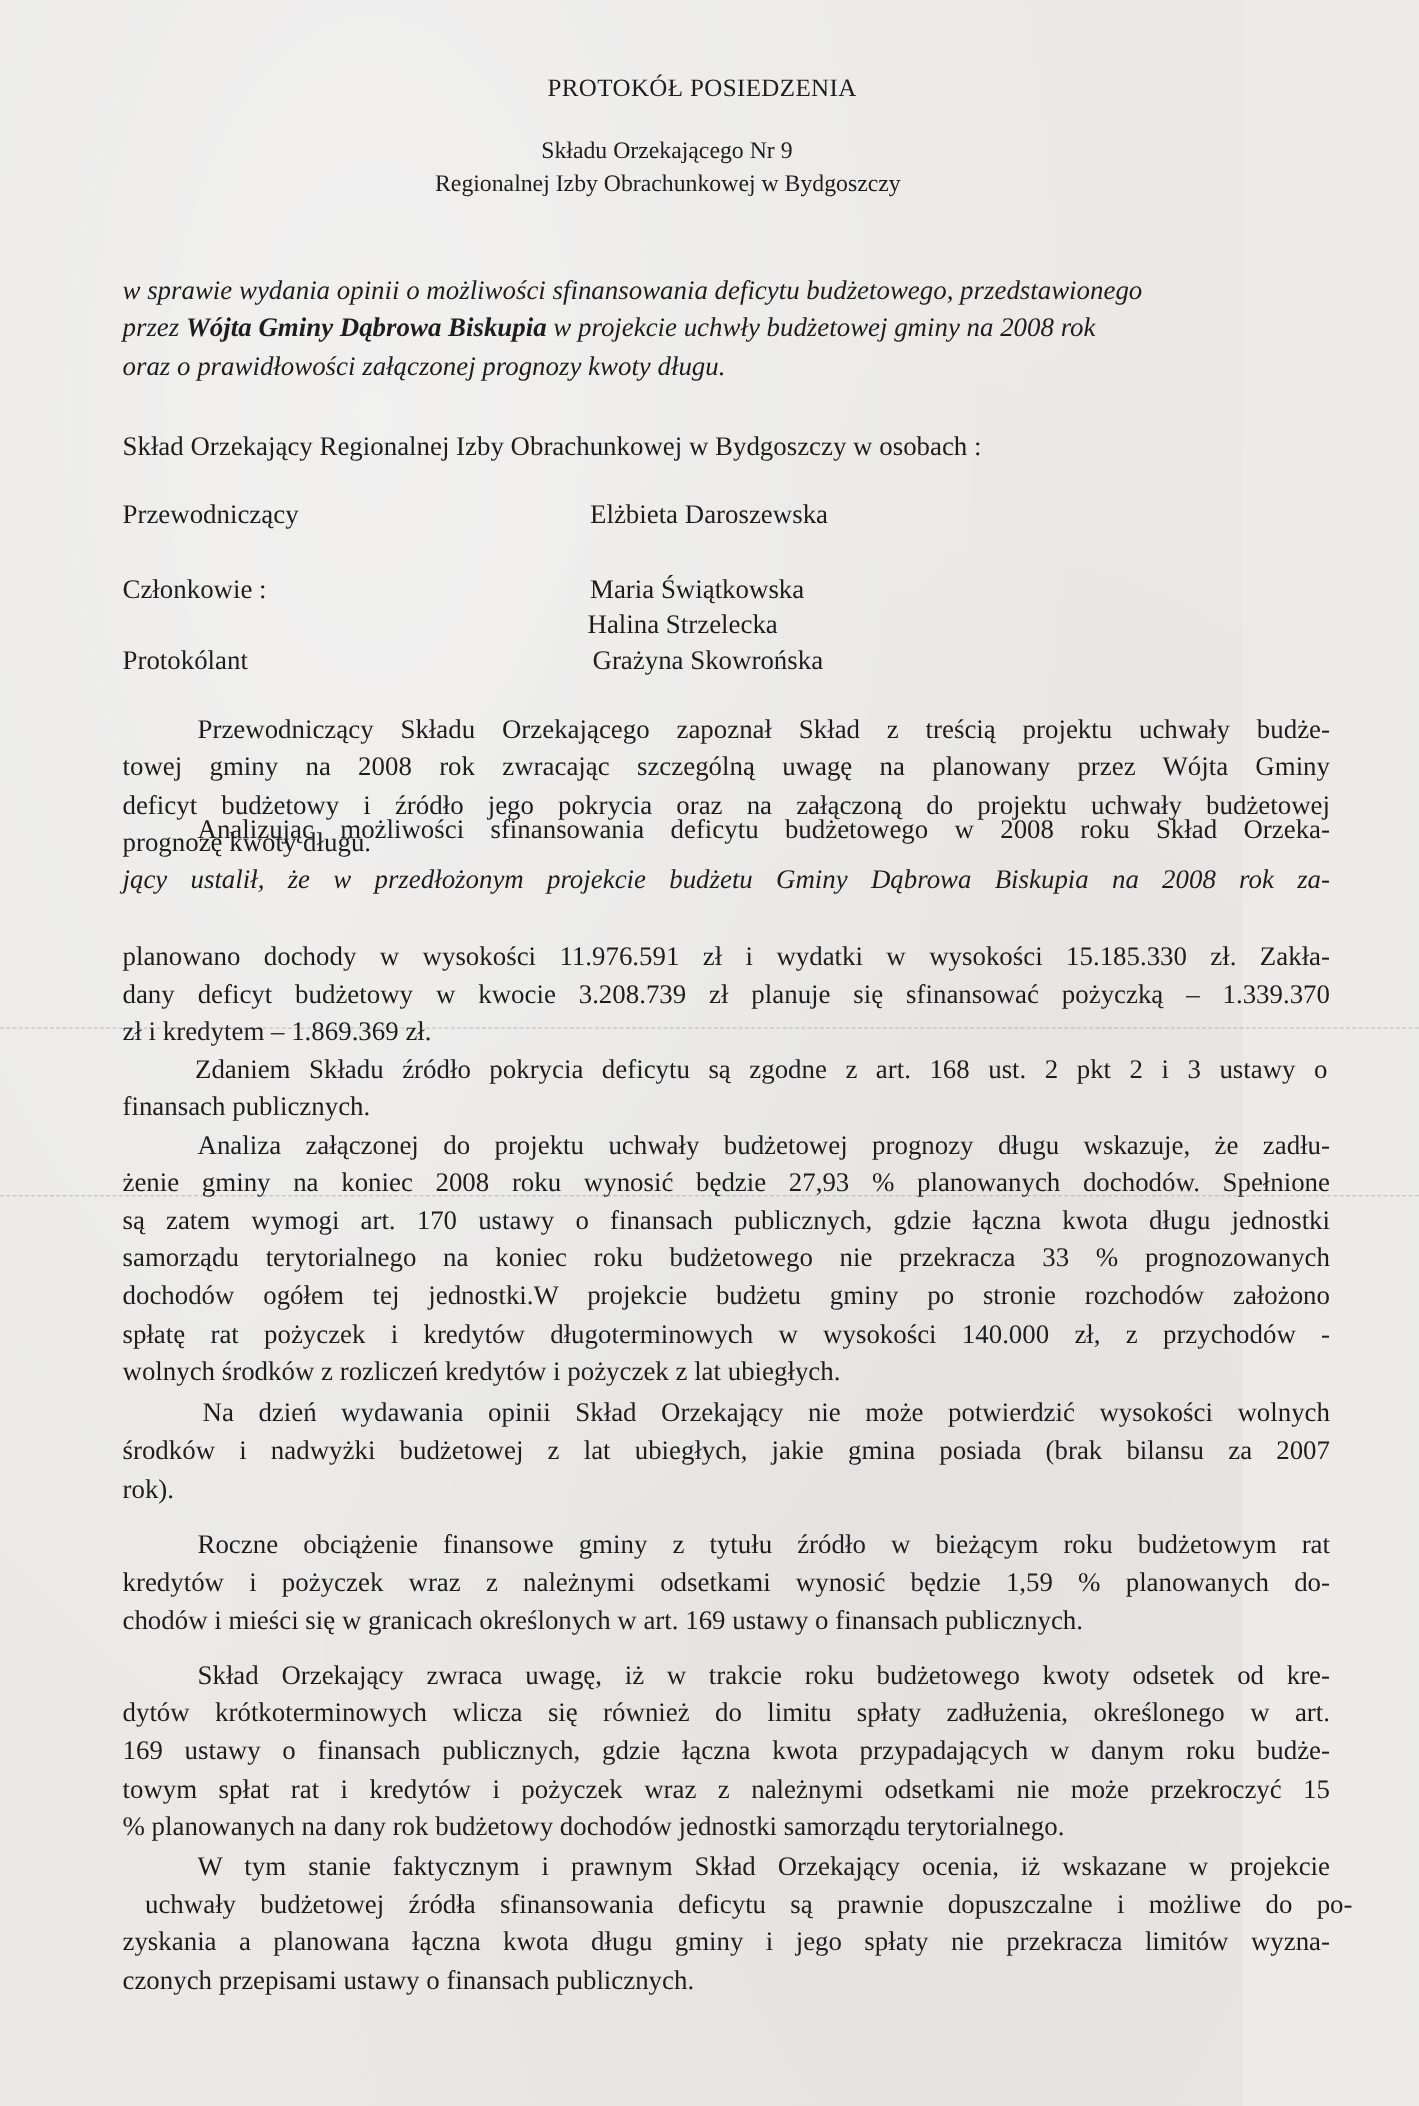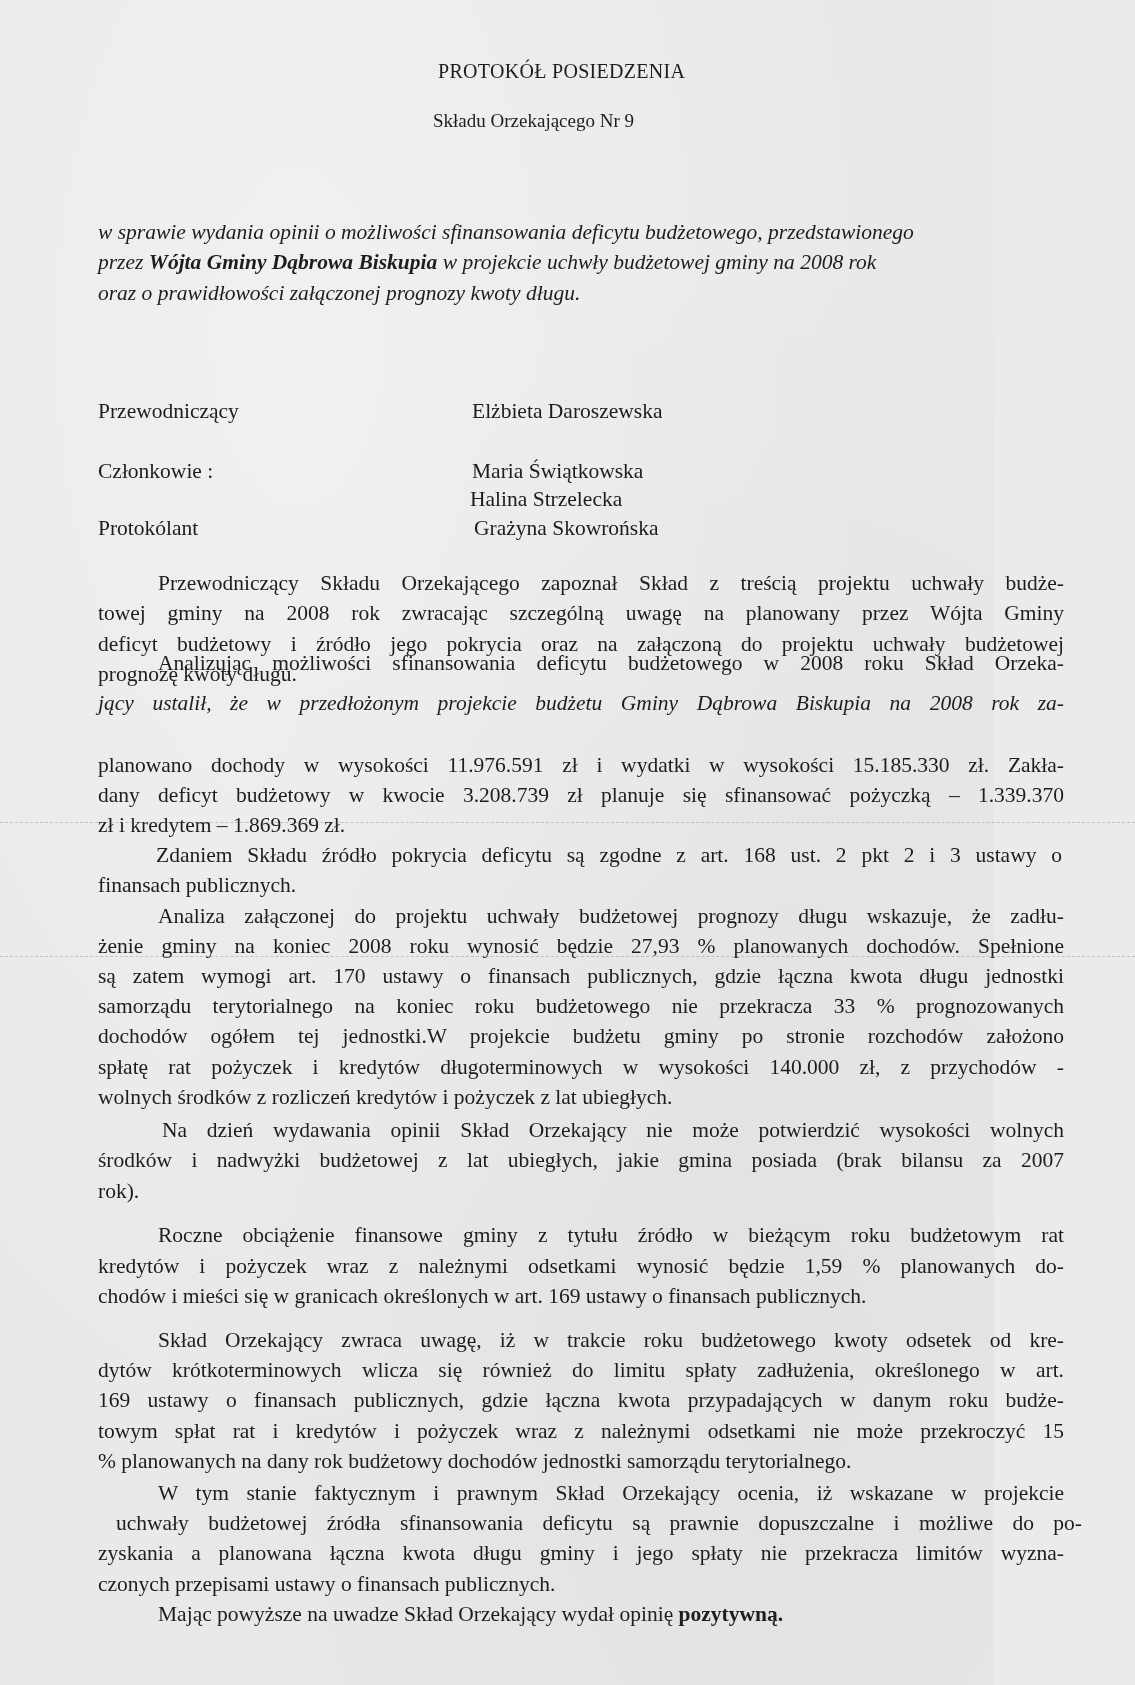--- a/index.html
+++ b/index.html
@@ -39,27 +39,29 @@
   }
 </style>
 </head>
 <body>
 
 <div class="page">
 
   <div class="abs title" style="left:438px; top:60px;">PROTOKÓŁ  POSIEDZENIA</div>
 
   <div class="abs hdr" style="left:433px; top:110px;">Składu Orzekającego  Nr 9</div>
+  <div class="abs hdr" style="left:348px; top:137px;">Regionalnej Izby Obrachunkowej w Bydgoszczy</div>
 
   <div class="abs subject" style="left:98px; top:220px;">w sprawie wydania opinii o możliwości sfinansowania deficytu budżetowego, przedstawionego</div>
   <div class="abs subject" style="left:98px; top:250px;">
     <span>przez </span><b>Wójta Gminy Dąbrowa Biskupia</b><span> w projekcie uchwły budżetowej gminy na 2008 rok</span>
   </div>
   <div class="abs subject" style="left:98px; top:281px;">oraz o prawidłowości  załączonej prognozy kwoty długu.</div>
 
+  <div class="abs body-text" style="left:98px; top:342px;">Skład Orzekający Regionalnej Izby Obrachunkowej w Bydgoszczy  w osobach :</div>
 
   <div class="abs body-text" style="left:98px; top:396px;">Przewodniczący</div>
   <div class="abs body-text" style="left:472px; top:396px;">Elżbieta Daroszewska</div>
 
   <div class="abs body-text" style="left:98px; top:456px;">Członkowie :</div>
   <div class="abs body-text" style="left:472px; top:456px;">Maria Świątkowska</div>
   <div class="abs body-text" style="left:470px; top:484px;">Halina Strzelecka</div>
 
   <div class="abs body-text" style="left:98px; top:513px;">Protokólant</div>
   <div class="abs body-text" style="left:474px; top:513px;">Grażyna  Skowrońska</div>
@@ -118,17 +120,14 @@
     <div class="line" style="top:1446px;">% planowanych na dany rok budżetowy dochodów jednostki samorządu terytorialnego.</div>
   </div>
 
   <div class="body-text">
     <div class="justify" style="left:158px; width:906px; top:1478px;">W tym stanie faktycznym i prawnym Skład Orzekający ocenia, iż wskazane w projekcie</div>
     <div class="justify" style="top:1508px;margin-left:18px;">uchwały budżetowej źródła sfinansowania deficytu są prawnie dopuszczalne i możliwe do po-</div>
     <div class="justify" style="top:1538px;">zyskania a planowana łączna kwota długu gminy i jego spłaty nie przekracza limitów wyzna-</div>
     <div class="line" style="top:1569px;">czonych przepisami ustawy o finansach publicznych.</div>
   </div>
 
-  <div class="abs body-text" style="left:158px; top:1599px;">
-    <span>Mając powyższe na uwadze Skład Orzekający wydał opinię </span><span class="strong">pozytywną.</span>
-  </div>
 
 </div>
 
 </body></html>

